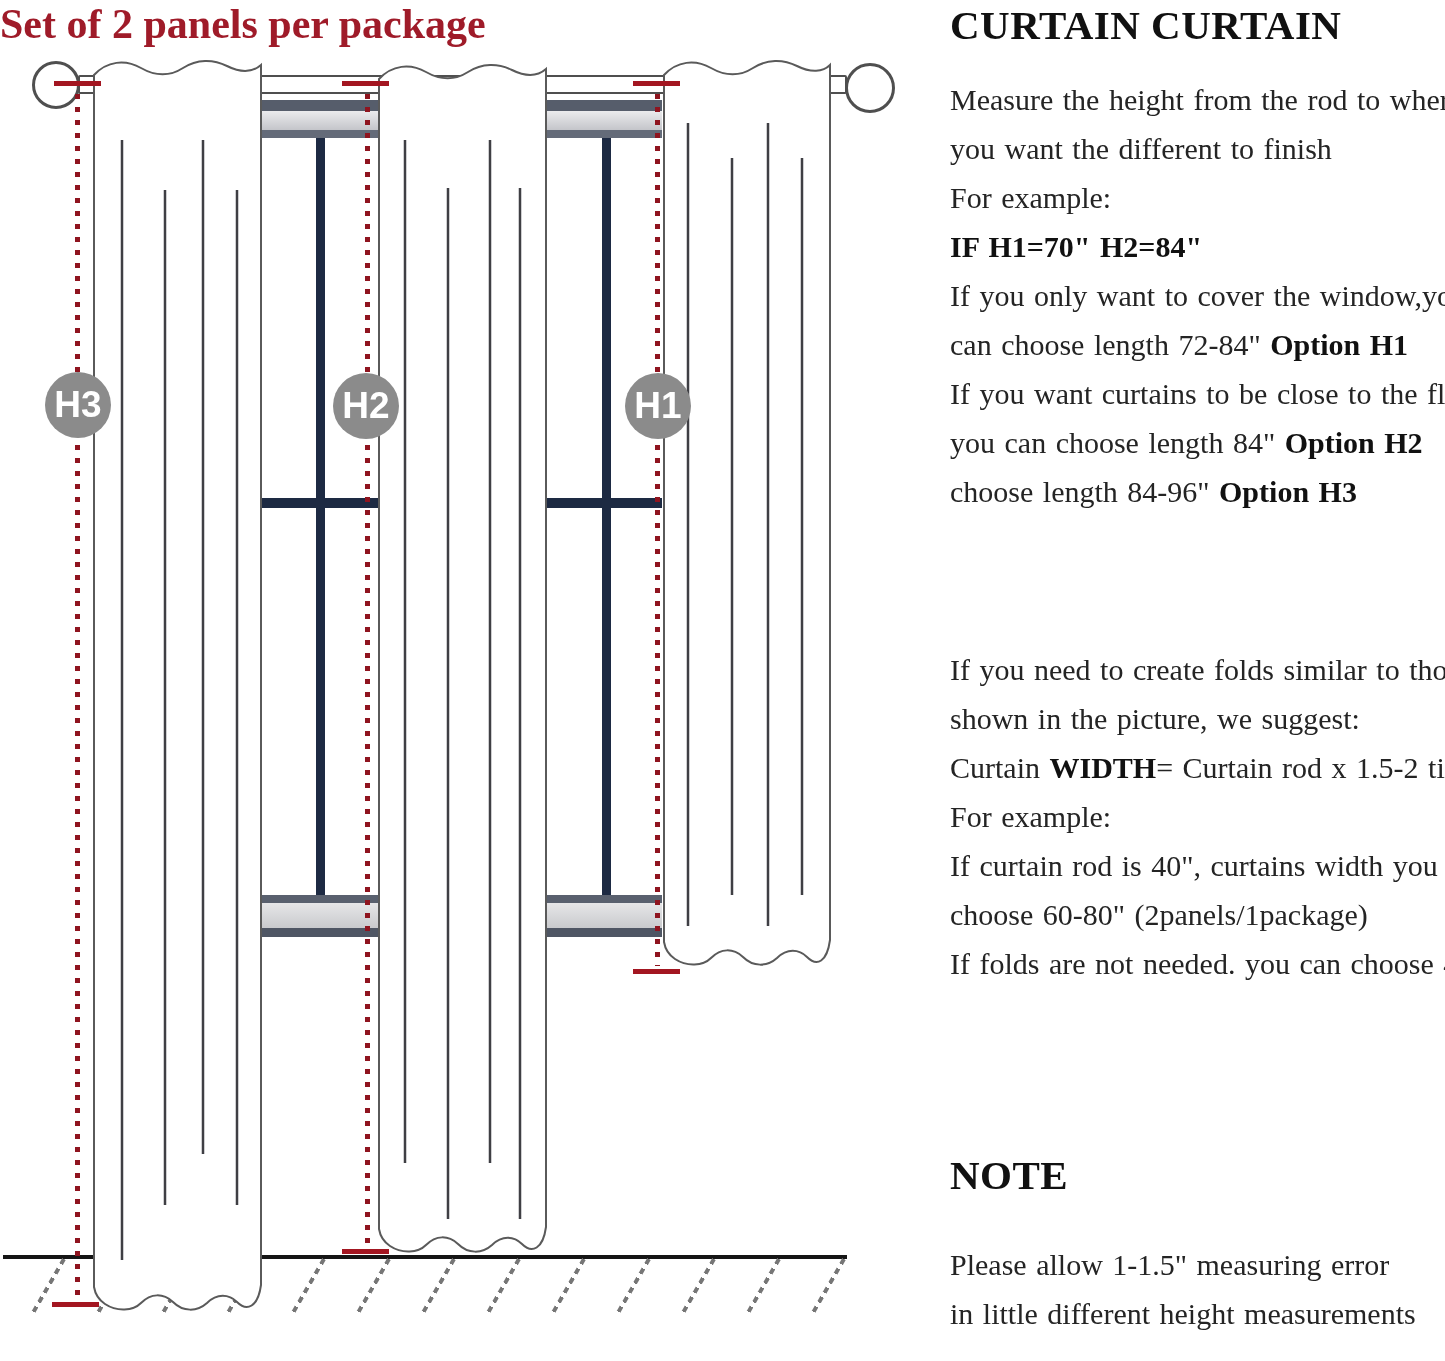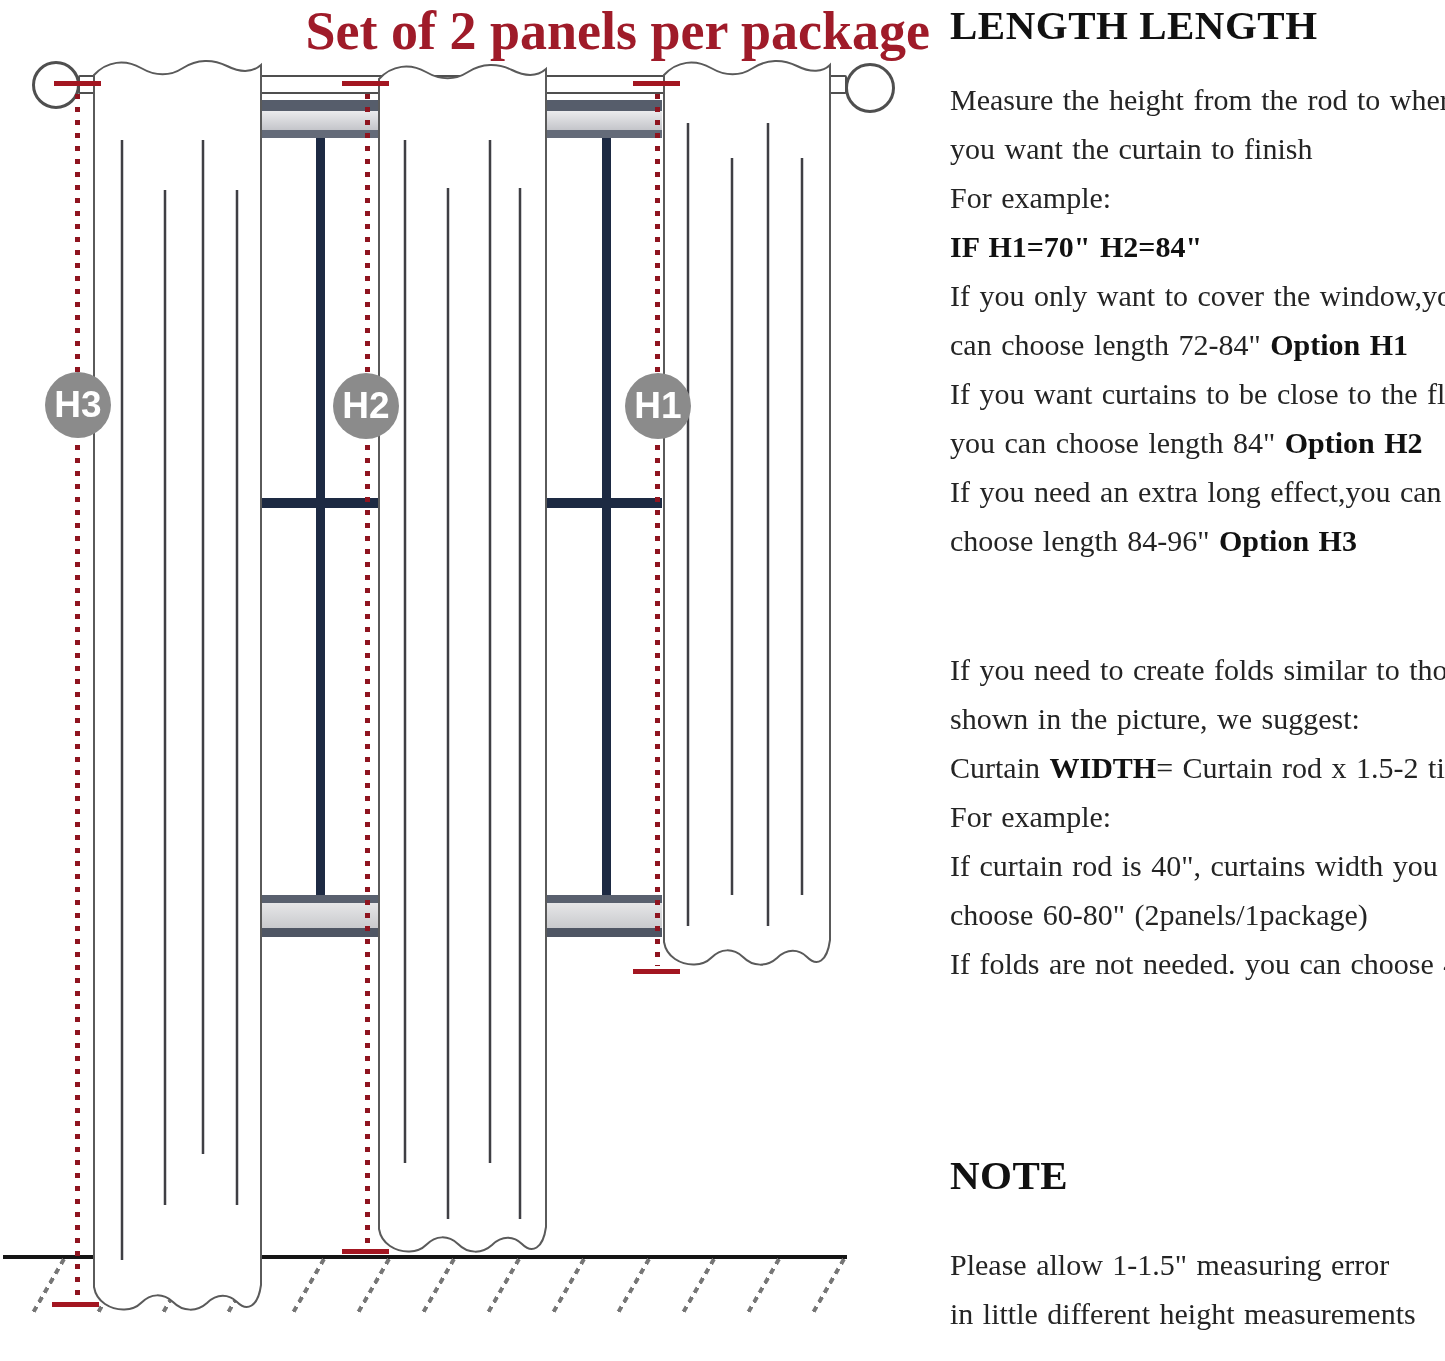--- a/index.html
+++ b/index.html
@@ -3,22 +3,22 @@
 <meta charset="utf-8">
 <style>
   html,body{margin:0;padding:0;}
   body{
     width:1445px;height:1361px;position:relative;background:#ffffff;
     font-family:"Liberation Serif", serif;color:#1c1c1c;overflow:hidden;
   }
   
   .diagram{position:absolute;left:0;top:0;width:930px;height:1361px;}
   .title{
-    position:absolute;left:0;top:0;width:930px;text-align:right;
-    font-size:54px;font-weight:bold;color:#9f1b29;letter-spacing:0px;
+    position:absolute;left:0;top:0;width:930px;text-align:left;
+    font-size:42px;font-weight:bold;color:#9f1b29;letter-spacing:0px;
   }
   .rod{
     position:absolute;left:78px;top:75px;width:765px;height:15px;
     background:#fff;border:2px solid #4f4f4f;border-radius:2px;z-index:1;
   }
   .finial{
     position:absolute;background:#fff;border:3px solid #4f4f4f;border-radius:50%;z-index:1;
   }
   .finial.left{left:32px;top:61px;width:42px;height:42px;}
   .finial.right{left:845px;top:63px;width:44px;height:44px;}
@@ -160,30 +160,29 @@
   <div class="opt-circle c-h2">
     <span>H2</span>
   </div>
   <div class="opt-circle c-h1">
     <span>H1</span>
   </div>
 </div>
 
 <div class="text-column">
     <section class="text-section" style="top: 2px;">
-      <h2 style="margin-bottom: 27px;">LENGTH LENGTH</h2>
+      <h2 style="margin-bottom: 27px;">CURTAIN CURTAIN</h2>
       <div class="tline"><span>Measure the height from the rod to where</span></div>
-      <div class="tline"><span>you want the curtain to finish</span></div>
+      <div class="tline"><span>you want the different to finish</span></div>
       <div class="tline"><span>For example:</span></div>
       <div class="tline"><span class="b">IF H1=70" H2=84"</span></div>
       <div class="tline"><span>If you only want to cover the window,you</span></div>
       <div class="tline"><span>can choose length 72-84" </span><span class="b">Option H1</span></div>
       <div class="tline"><span>If you want curtains to be close to the floor,</span></div>
       <div class="tline"><span>you can choose length 84" </span><span class="b">Option H2</span></div>
-      <div class="tline"><span>If you need an extra long effect,you can</span></div>
       <div class="tline"><span>choose length 84-96" </span><span class="b">Option H3</span></div>
     </section>
     <section class="text-section" style="top: 645px;">
       <div class="tline"><span>If you need to create folds similar to those</span></div>
       <div class="tline"><span>shown in the picture, we suggest:</span></div>
       <div class="tline"><span>Curtain </span><span class="b">WIDTH</span><span>= Curtain rod x 1.5-2 times</span></div>
       <div class="tline"><span>For example:</span></div>
       <div class="tline"><span>If curtain rod is 40", curtains width you can</span></div>
       <div class="tline"><span>choose 60-80" (2panels/1package)</span></div>
       <div class="tline"><span>If folds are not needed. you can choose 40"</span></div>

